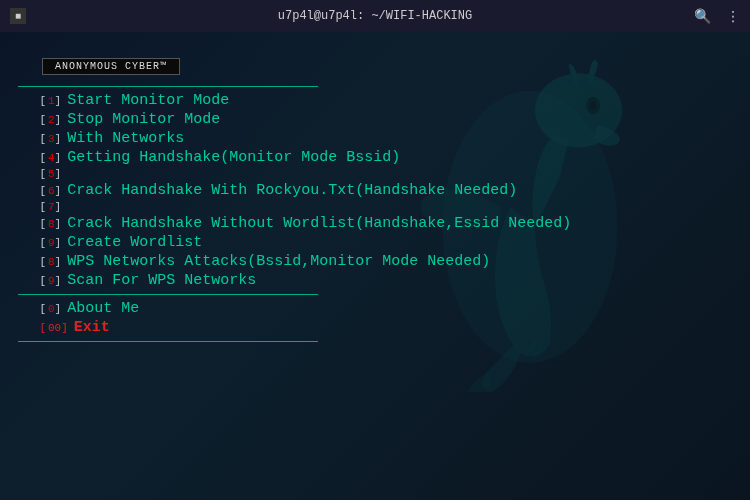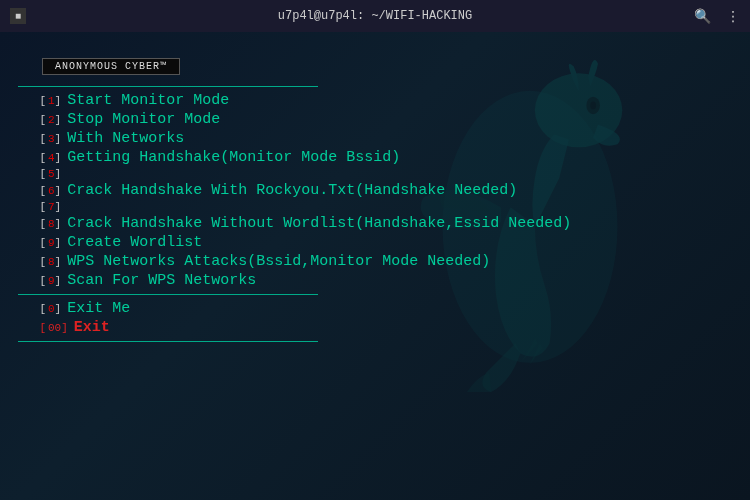--- a/index.html
+++ b/index.html
@@ -324,21 +324,21 @@
       <span class="menu-label">Scan For WPS Networks</span>
     </div>
         </div>
 
       <div class="menu-divider"></div>
 
       <div class="menu-item menu-item-special">
         <span class="menu-bracket">[</span>
         <span class="menu-number">0</span>
         <span class="menu-bracket-close">]</span>
-        <span class="menu-label">Exit Me</span>
+        <span class="menu-label">About Me</span>
       </div>
 
       <div class="menu-item menu-item-exit">
         <span class="menu-bracket">[</span>
         <span class="menu-number">00</span>
         <span class="menu-bracket-close">]</span>
         <span class="menu-label">Exit</span>
       </div>
 
       <div id="bottom-divider"></div>

